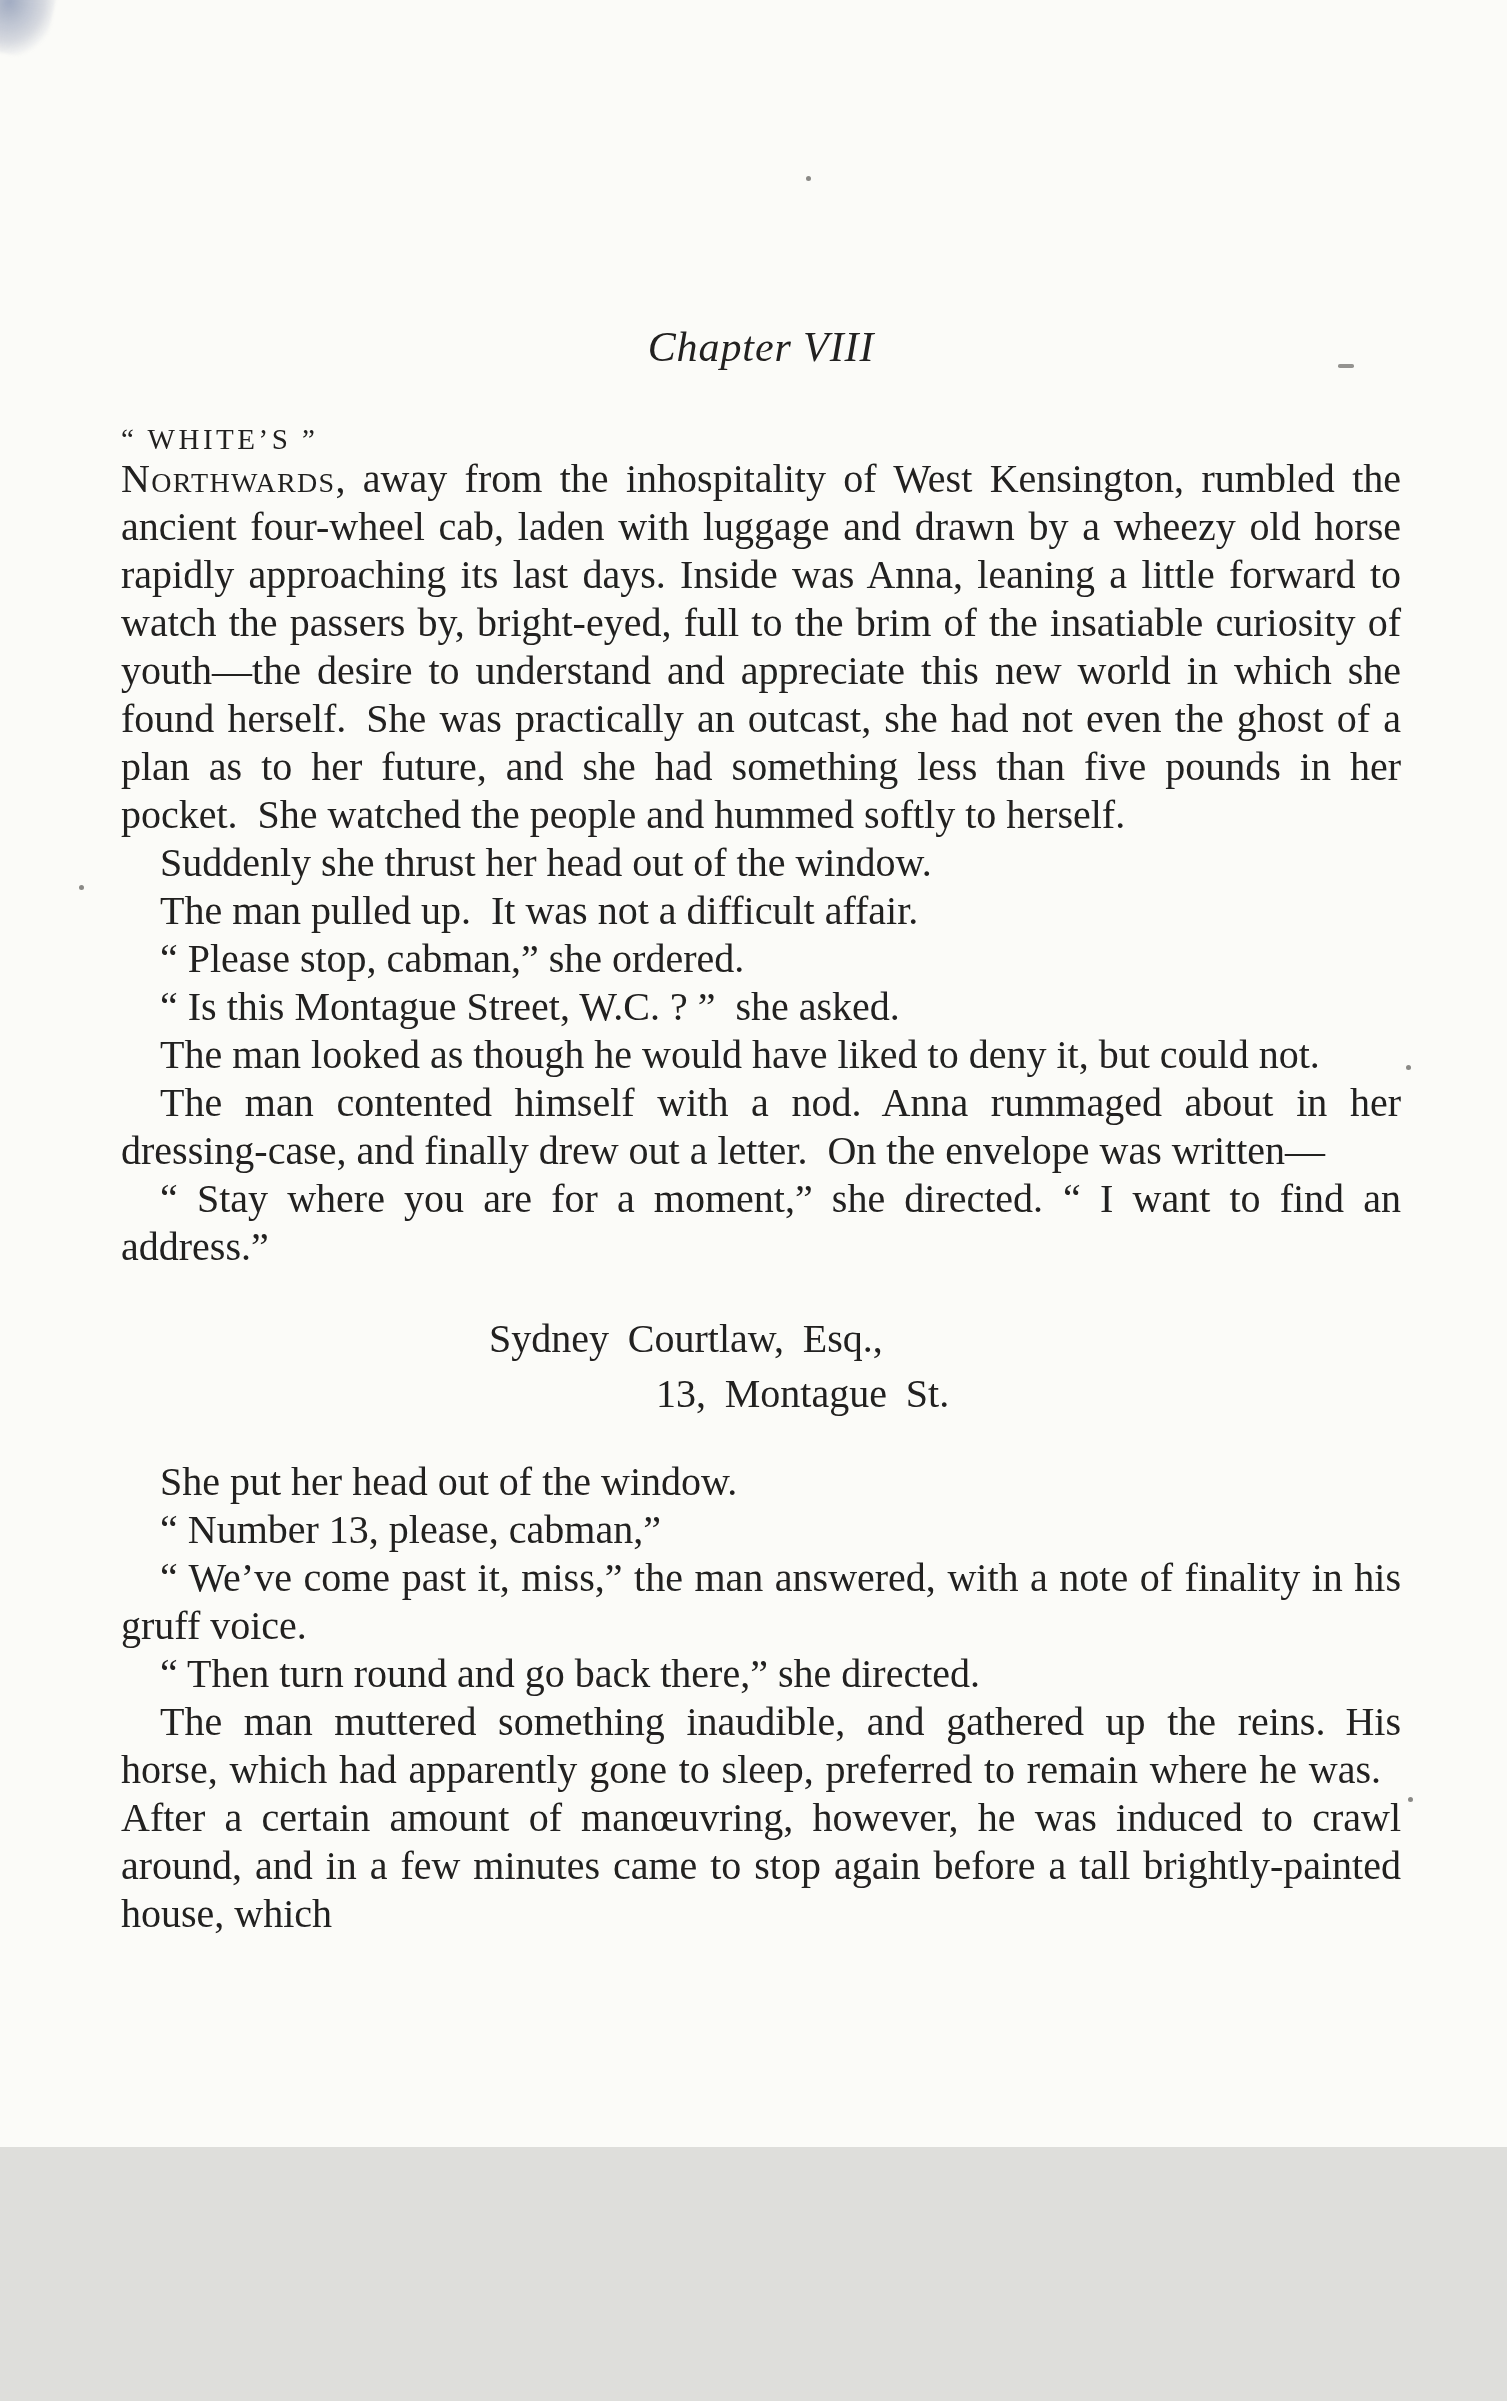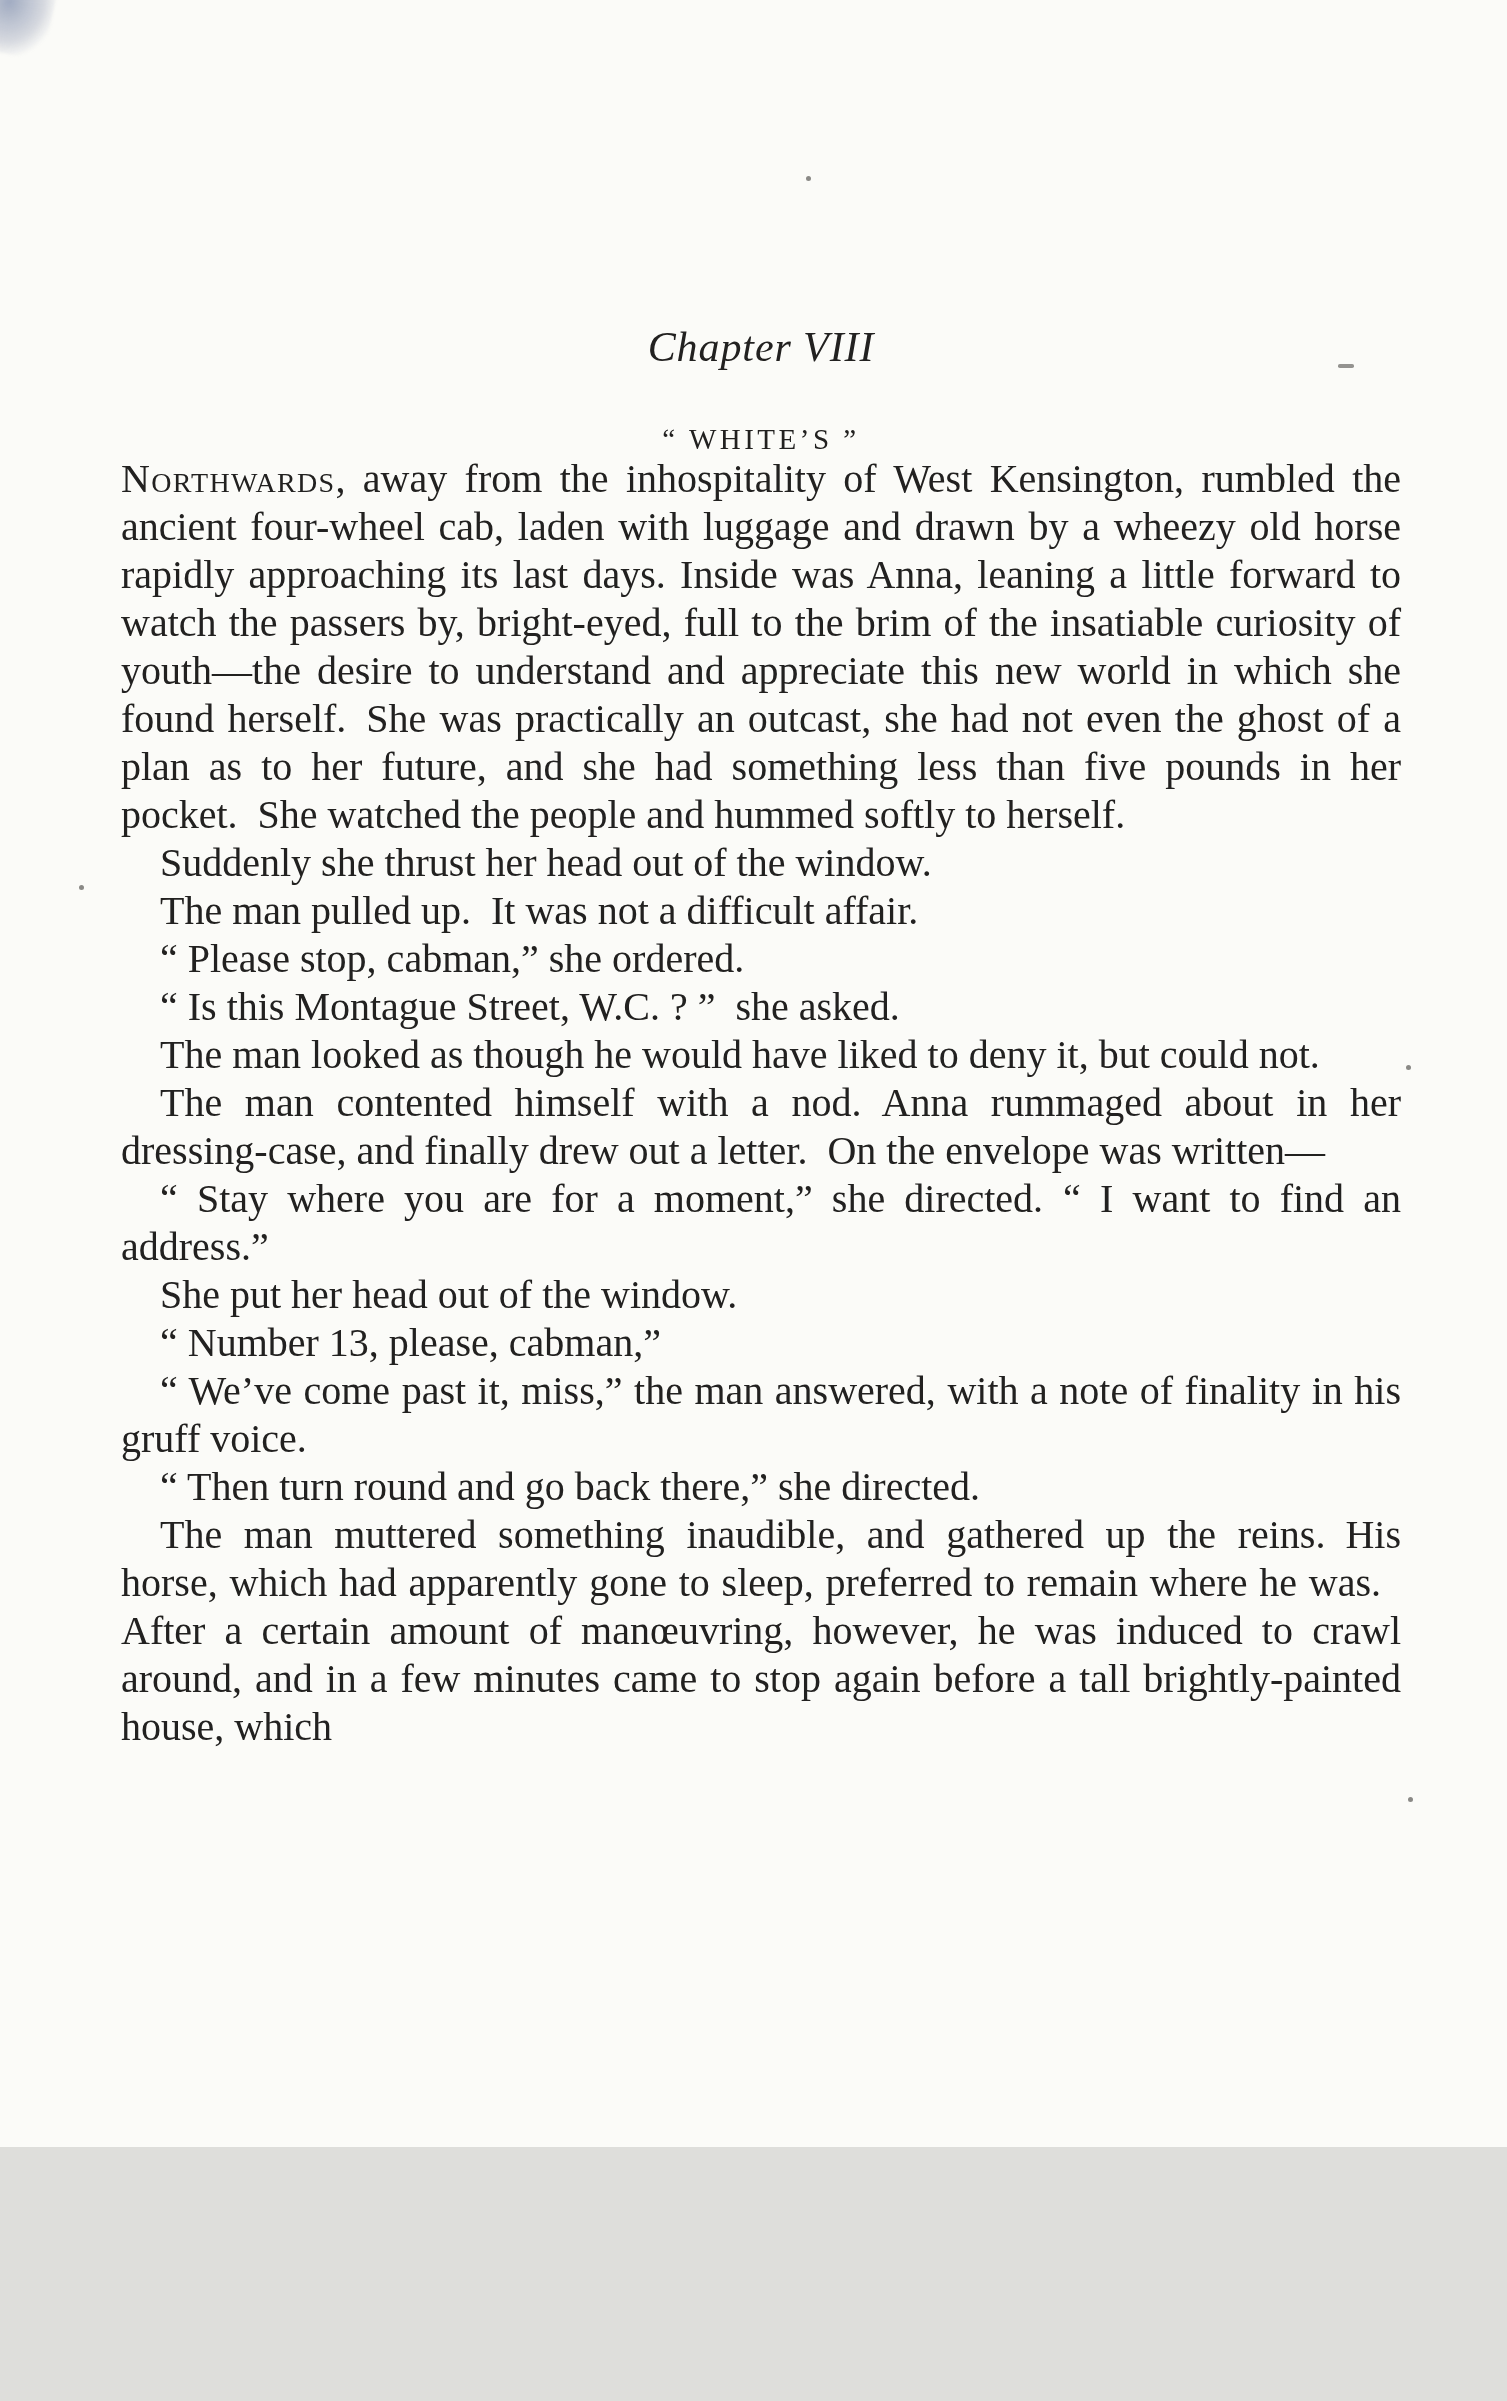--- a/index.html
+++ b/index.html
@@ -26,21 +26,21 @@
   .chapter-heading {
     text-align: center;
     font-style: italic;
     font-weight: normal;
     font-size: 42px;
     line-height: 46px;
     letter-spacing: 0.9px;
   }
 
   .section-heading {
-    text-align: center;
+    text-align: left;
     font-weight: normal;
     font-size: 29px;
     line-height: 32px;
     letter-spacing: 3.5px;
     margin-top: 53px;
   }
 
   .body-text {
     font-size: 40px;
     line-height: 48px;
@@ -120,20 +120,24 @@
       <p class="first-para"><span class="lead-smallcaps">Northwards</span><span>, away from the inhospitality of West Kensington, rumbled the ancient four-wheel cab, laden with luggage and drawn by a wheezy old horse rapidly approaching its last days. Inside was Anna, leaning a little forward to watch the passers by, bright-eyed, full to the brim of the insatiable curiosity of youth—the desire to understand and appreciate this new world in which she found herself. She was practically an outcast, she had not even the ghost of a plan as to her future, and she had something less than five pounds in her pocket. She watched the people and hummed softly to herself.</span></p>
 
       <p>Suddenly she thrust her head out of the window.</p>
       <p>The man pulled up. It was not a difficult affair.</p>
       <p>“ Please stop, cabman,” she ordered.</p>
       <p>“ Is this Montague Street, W.C. ? ” she asked.</p>
       <p>The man looked as though he would have liked to deny it, but could not.</p>
       <p>The man contented himself with a nod. Anna rummaged about in her dressing-case, and finally drew out a letter. On the envelope was written—</p>
       <p>“ Stay where you are for a moment,” she directed. “ I want to find an address.”</p>
 
+      <div class="envelope">
+        <div class="env-line1">Sydney Courtlaw, Esq.,</div>
+        <div class="env-line2">13, Montague St.</div>
+      </div>
 
       <p>She put her head out of the window.</p>
       <p>“ Number 13, please, cabman,”</p>
       <p>“ We’ve come past it, miss,” the man answered, with a note of finality in his gruff voice.</p>
       <p>“ Then turn round and go back there,” she directed.</p>
       <p>The man muttered something inaudible, and gathered up the reins. His horse, which had apparently gone to sleep, preferred to remain where he was. After a certain amount of manœuvring, however, he was induced to crawl around, and in a few minutes came to stop again before a tall brightly-painted house, which</p>
 
     </div>
   </div>
 

